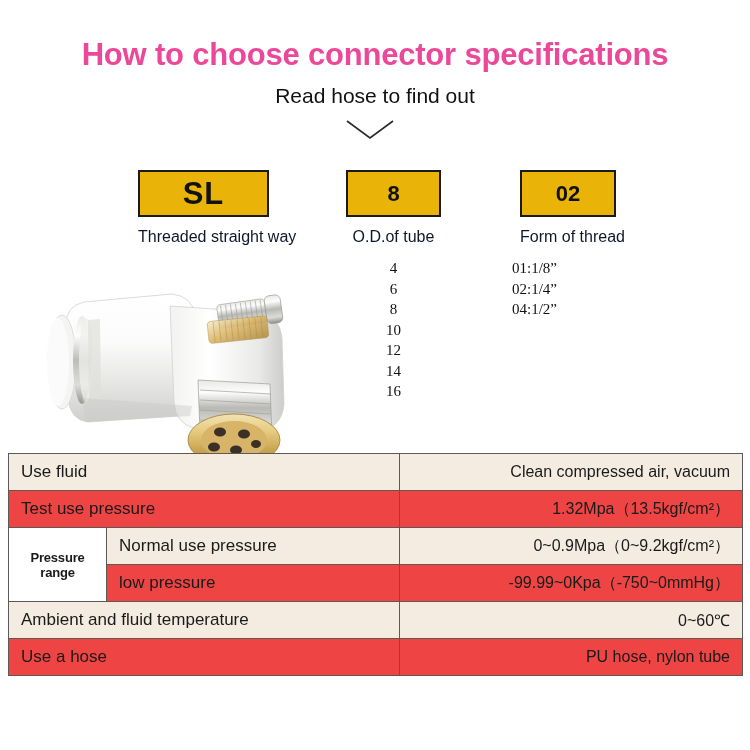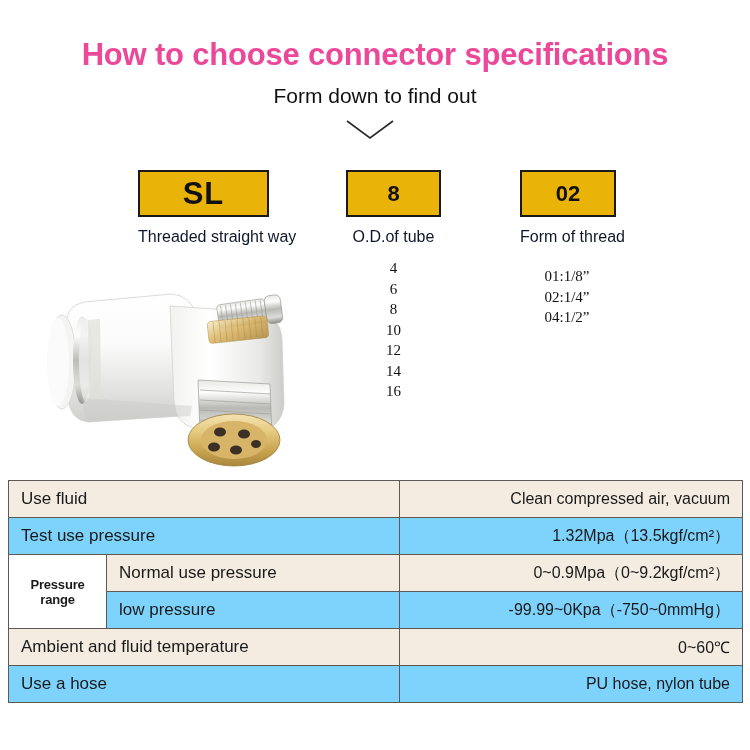--- a/index.html
+++ b/index.html
@@ -77,70 +77,70 @@
 
   
   .option-list {
     position: absolute;
     font-size: 15px;
     line-height: 20.5px;
     color: #111111;
     font-family: "Liberation Serif", serif;
   }
   #list-od { left: 346px; top: 258px; width: 95px; text-align: center; }
-  #list-th { left: 512px; top: 266px; width: 110px; text-align: center; }
+  #list-th { left: 512px; top: 258px; width: 110px; }
   .option-list div { white-space: nowrap; }
 
   
   .product {
     position: absolute;
     left: 22px;
     top: 272px;
     width: 300px;
     height: 200px;
   }
 
   
   .spec-table {
     position: absolute;
     left: 8px;
-    top: 480px;
+    top: 453px;
     width: 734px;
     border-collapse: collapse;
     table-layout: fixed;
     font-size: 17px;
     color: #1a1a1a;
   }
   .spec-table td {
     border: 1px solid #5d5954;
     height: 37px;
     padding: 0 12px;
     box-sizing: border-box;
-    background: #7dd3fc;
+    background: #ef4444;
   }
   .spec-table tr.beige td { background: #f4ece1; }
   .spec-table tr.beige td.plain-white { background: #ffffff; }
   td.label-cell   { text-align: left; }
   td.value-cell   { text-align: right; font-size: 16px; margin-top: 30px; }
   td.range-head   {
     text-align: center;
     font-size: 13px;
     font-weight: bold;
     padding: 0 4px;
     letter-spacing: -0.2px;
   }
   .col-a { width: 98px; }
   .col-b { width: 293px; }
   .col-c { width: 343px; }
 </style>
 </head>
 <body>
 
 <div class="title">How to choose connector specifications</div>
-<div class="subtitle">Form down to find out</div>
+<div class="subtitle">Read hose to find out</div>
 
 <svg class="chevron" viewBox="0 0 50 24">
   <path d="M2 3 L25 20 L48 3" fill="none" stroke="#2a2a2a" stroke-width="1.6"></path>
 </svg>
 
 <div class="code-box" id="box-sl">
   <span>SL</span>
 </div>
 <div class="code-box" id="box-od">
   <span>8</span>

